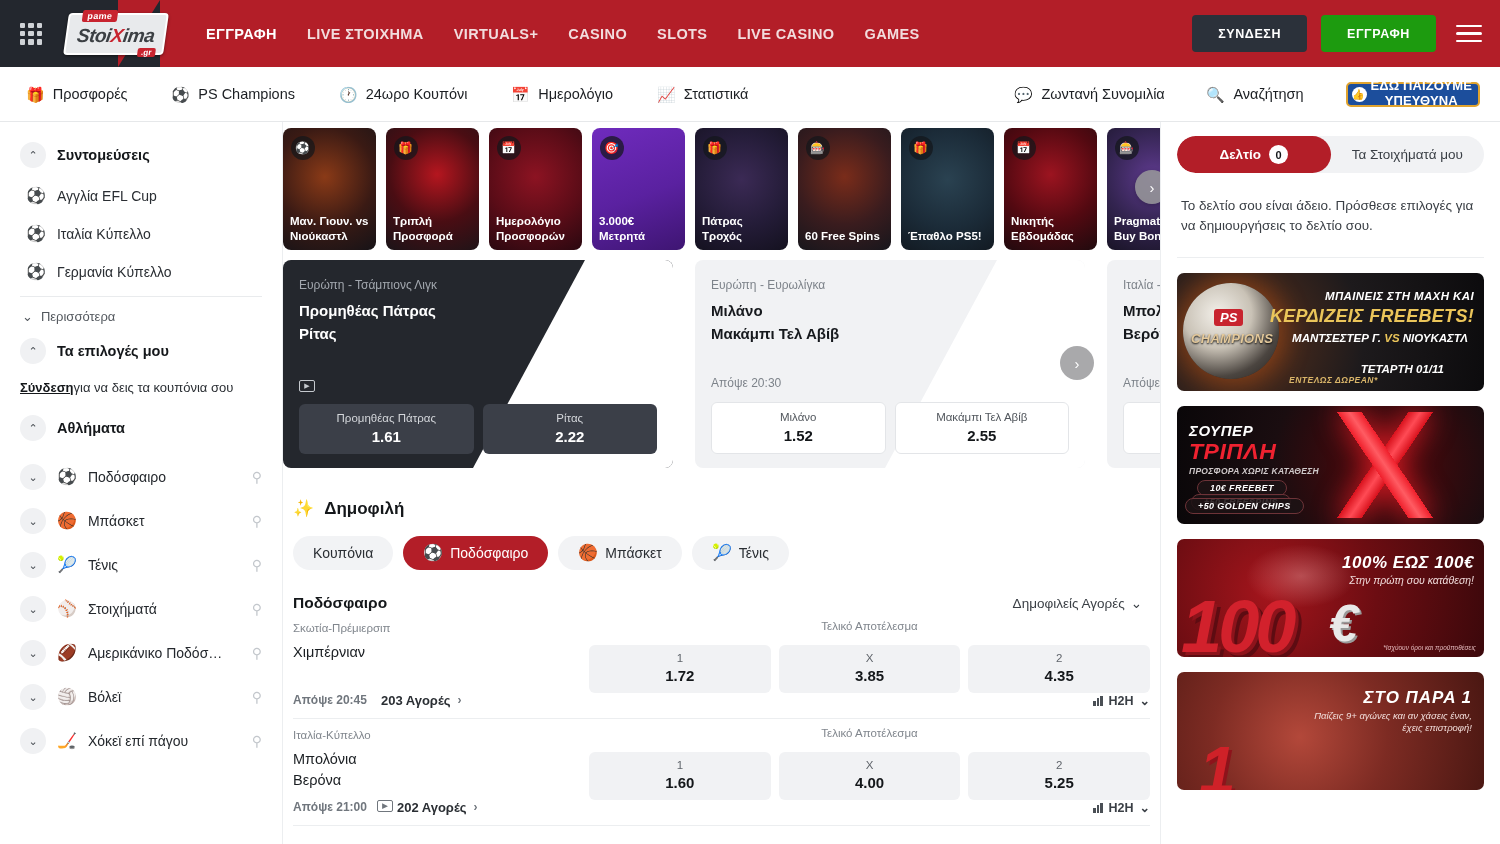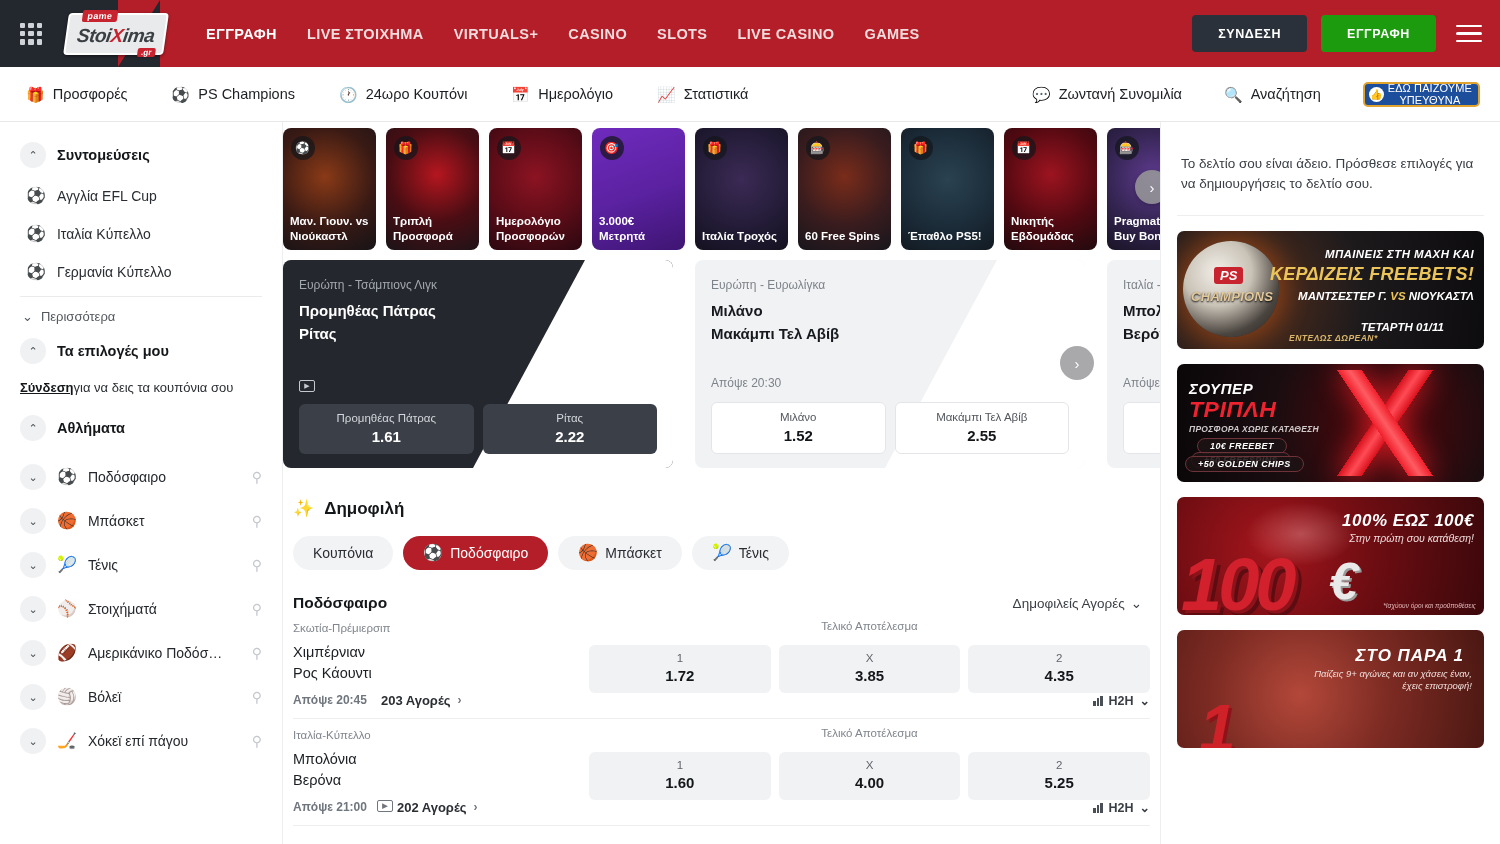--- a/index.html
+++ b/index.html
@@ -108,21 +108,21 @@
   .subnav-right { margin-left: auto; display: flex; align-items: center; gap: 42px; }
   .rg-badge {
     background: #1c4e9c; color: #fff; border: 2px solid #e0a32e;
     border-radius: 5px; height: 25px; display: flex; align-items: center;
     gap: 4px; padding: 0 6px 0 4px; cursor: pointer;
   }
   .rg-badge .thumb {
     background:#fff;color:#1c4e9c;border-radius:50%;width:15px;height:15px;
     display:flex;align-items:center;justify-content:center;font-size:10px;
   }
-  .rg-badge .txt { font-size:11px;font-weight:normal;line-height:1.12;text-align:center;letter-spacing:.1px;}
+  .rg-badge .txt { font-size:13px;font-weight:bold;line-height:1.12;text-align:center;letter-spacing:.1px;}
 
   
   .layout { display: flex; height: calc(844px - 122px); width: 100%; }
 
   
   .sidebar {
     width: 283px; min-width: 283px; background: #fff;
     border-right: 1px solid #eceef0;
     padding: 20px 0 0 0; overflow: hidden;
   }
@@ -327,21 +327,21 @@
   .bn1 { background: radial-gradient(circle at 22% 55%, #58301c 0%, #1d1a1c 48%, #0c0b0d 100%); }
   .bn1 .ball { position:absolute; left:6px; top:10px; width:96px; height:96px; border-radius:50%;
     background: radial-gradient(circle at 36% 32%, #f2efe9 0%, #c9c2b6 38%, #4b4540 70%, #211e1c 100%);
     box-shadow: 0 0 24px 8px rgba(210,90,20,.42);}
   .bn1 .pschip { position:absolute; left:37px; top:36px; background:#c8242f; color:#fff;
     font-size:13px; font-weight:bold; padding:1px 6px; border-radius:3px; z-index:4; font-style:italic;}
   .bn1 .champ { position:absolute; left:14px; top:58px; color:#e4c99b; font-size:13px; font-weight:bold;
     font-style:italic; letter-spacing:.3px; z-index:4; text-shadow:0 1px 2px #000;}
   .bn1 .l1 { right:10px; top:17px; color:#fff; font-size:11.5px; font-weight:bold; font-style:italic; letter-spacing:.4px;}
   .bn1 .l2 { right:10px; top:33px; color:#ebc55a; font-size:18px; font-weight:bold; font-style:italic; letter-spacing:.3px;}
-  .bn1 .l3 { right:10px; top:59px; color:#fff; font-size:11.5px; font-weight:bold; font-style:italic;}
+  .bn1 .l3 { right:16px; top:59px; color:#fff; font-size:11.5px; font-weight:bold; font-style:italic;}
   .bn1 .l3 b { color:#ebc55a; }
   .bn1 .l4 { right:40px; top:90px; color:#fff; font-size:11.5px; font-weight:bold; font-style:italic;}
   .bn1 .l5 { left:112px; bottom:6px; color:#d9b569; font-size:8.5px; font-weight:bold; font-style:italic; letter-spacing:.5px;}
 
   
   .bn2 { background: radial-gradient(circle at 68% 50%, #53070b 0%, #1a0d10 52%, #0a0709 100%); }
   .bn2 .bigx {
     position:absolute; right:46px; top:6px; width:106px; height:106px; z-index:1;
     background:
       linear-gradient(56deg, transparent 43%, #ef1f2b 43%, #ff5c63 50%, #ef1f2b 57%, transparent 57%),
@@ -376,21 +376,21 @@
   .bn3 .player { position:absolute; left:70px; top:6px; width:108px; height:62px; z-index:1;
     background: radial-gradient(ellipse at 50% 50%, rgba(255,190,190,.34) 0%, rgba(170,20,28,0) 72%);}
 
   
   .bn4 { background: radial-gradient(circle at 40% 55%, #b3483a 0%, #7d2b23 45%, #4a1712 100%); }
   .bn4 .one {
     position:absolute; left:22px; bottom:-18px; z-index:2;
     font-size:66px; font-weight:bold; font-style:italic; color:#cf2128;
     text-shadow: 3px 3px 0 #8d131b;
   }
-  .bn4 .u1 { right:20px; top:16px; color:#fff; font-size:17px; font-weight:bold; font-style:italic; letter-spacing:1px;}
+  .bn4 .u1 { right:12px; top:16px; color:#fff; font-size:17px; font-weight:bold; font-style:italic; letter-spacing:1px;}
   .bn4 .u2 { right:12px; top:38px; color:#f1dcd9; font-size:9.5px; font-style:italic; text-align:right; line-height:1.35; width:170px;}
 </style>
 </head>
 <body>
 
 <div class="topbar">
   <div class="topbar-dark"></div>
 
   <div class="grid-icon">
     <i></i>
@@ -588,21 +588,21 @@
 
       <div class="promo-card">
         <div class="art" style="background:linear-gradient(160deg, #6f2bbd 0%, #5a21a0 55%, #3e1572 100%);"></div>
         <div class="badge">🎯</div>
         <div class="pt">3.000€ Μετρητά</div>
       </div>
 
       <div class="promo-card">
         <div class="art" style="background:radial-gradient(circle at 50% 42%, #3b2a55 0%, #241c38 55%, #14111f 100%);"></div>
         <div class="badge">🎁</div>
-        <div class="pt">Ιταλία Τροχός</div>
+        <div class="pt">Πάτρας Τροχός</div>
       </div>
 
       <div class="promo-card">
         <div class="art" style="background:radial-gradient(circle at 50% 40%, #7a2c1a 0%, #3a1c1e 55%, #17161c 100%);"></div>
         <div class="badge">🎰</div>
         <div class="pt">60 Free Spins</div>
       </div>
 
       <div class="promo-card">
         <div class="art" style="background:radial-gradient(circle at 50% 42%, #2a4251 0%, #1b2b38 58%, #121a22 100%);"></div>
@@ -727,21 +727,20 @@
           <span>Δημοφιλείς Αγορές</span>
           <span>⌄</span>
         </span>
       </div>
 
       <div class="event">
         <div class="ev-top">
           <div class="ev-left">
             <div class="ev-league">Σκωτία-Πρέμιερσιπ</div>
             <div class="ev-team">Χιμπέρνιαν</div>
-            <div class="ev-team">Ρος Κάουντι</div>
           </div>
           <div class="ev-odds">
             <div class="ev-market-label">Τελικό Αποτέλεσμα</div>
             <div class="ev-odds-row">
               <div class="ev-odd">
                 <div class="l">1</div>
                 <div class="v">1.72</div>
               </div>
               <div class="ev-odd">
                 <div class="l">X</div>
@@ -810,20 +809,29 @@
             <span>⌄</span>
           </span>
         </div>
       </div>
 
     </div>
   </div>
 
   <div class="rightbar">
 
+    <div class="slip-tabs">
+      <div class="slip-tab active">
+        <span>Δελτίο</span>
+        <span class="slip-count">0</span>
+      </div>
+      <div class="slip-tab">
+        <span>Τα Στοιχήματά μου</span>
+      </div>
+    </div>
 
     <div class="slip-empty">Το δελτίο σου είναι άδειο. Πρόσθεσε επιλογές για να δημιουργήσεις το δελτίο σου.</div>
 
     <div class="banner bn1">
       <div class="ball"></div>
       <div class="pschip">PS</div>
       <div class="champ">CHAMPIONS</div>
       <div class="bn-txt l1">ΜΠΑΙΝΕΙΣ ΣΤΗ ΜΑΧΗ ΚΑΙ</div>
       <div class="bn-txt l2">ΚΕΡΔΙΖΕΙΣ FREEBETS!</div>
       <div class="bn-txt l3">

